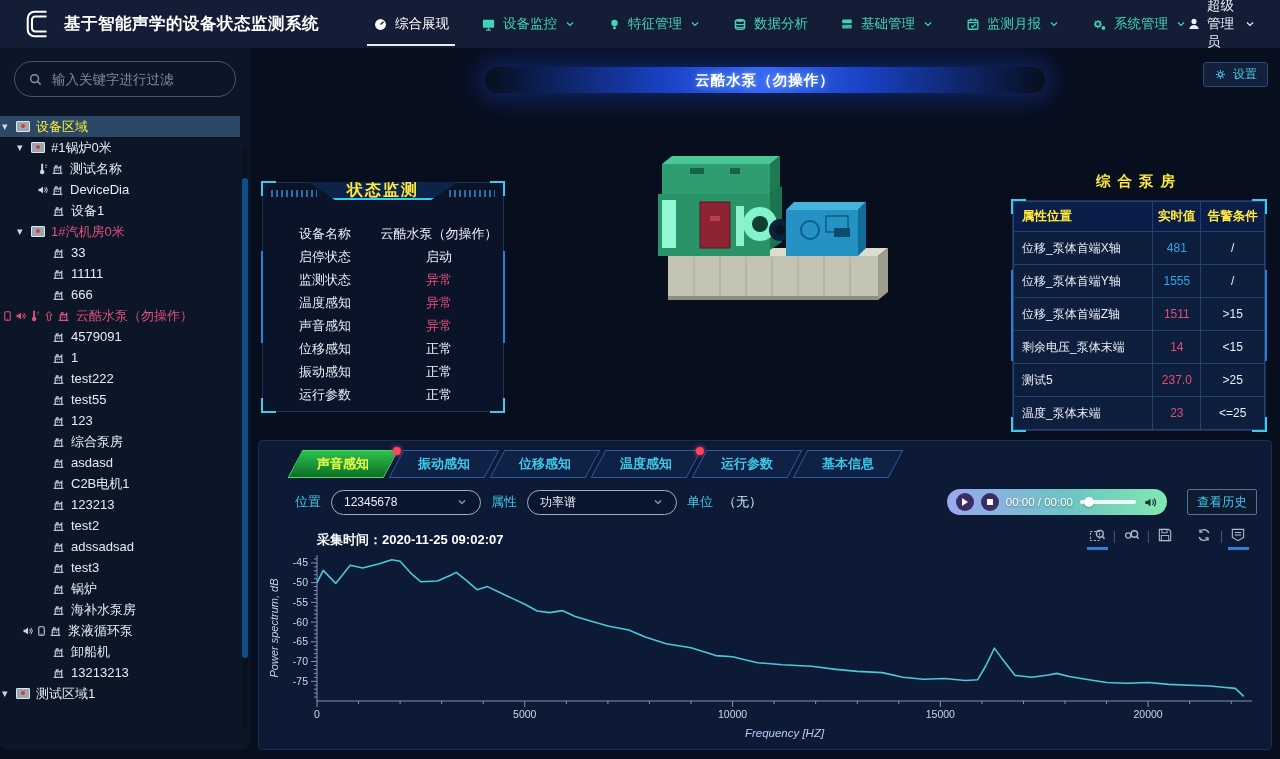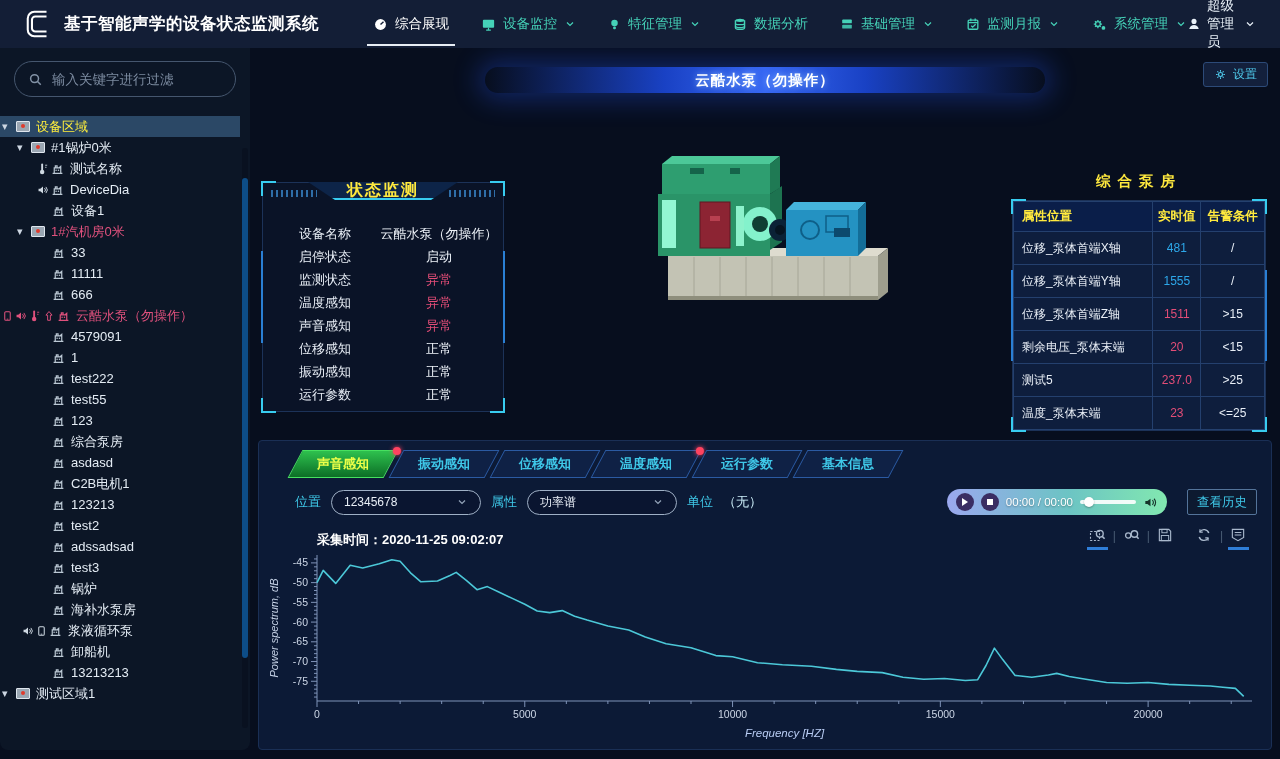--- a/index.html
+++ b/index.html
@@ -707,21 +707,21 @@
               <td class="v-n">1555</td>
               <td>/</td>
             </tr>
             <tr>
               <td>位移_泵体首端Z轴</td>
               <td class="v-a">1511</td>
               <td>&gt;15</td>
             </tr>
             <tr>
               <td>剩余电压_泵体末端</td>
-              <td class="v-a">20</td>
+              <td class="v-a">14</td>
               <td>&lt;15</td>
             </tr>
             <tr>
               <td>测试5</td>
               <td class="v-a">237.0</td>
               <td>&gt;25</td>
             </tr>
             <tr>
               <td>温度_泵体末端</td>
               <td class="v-a">23</td>

